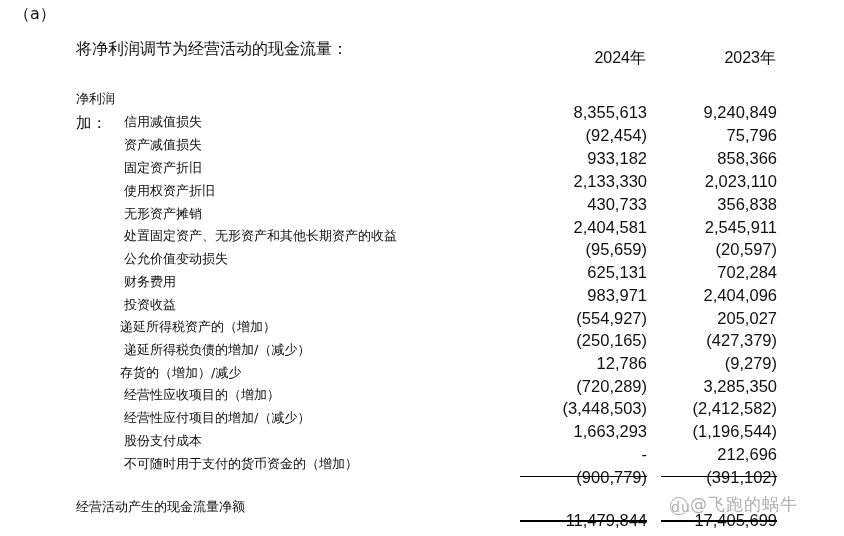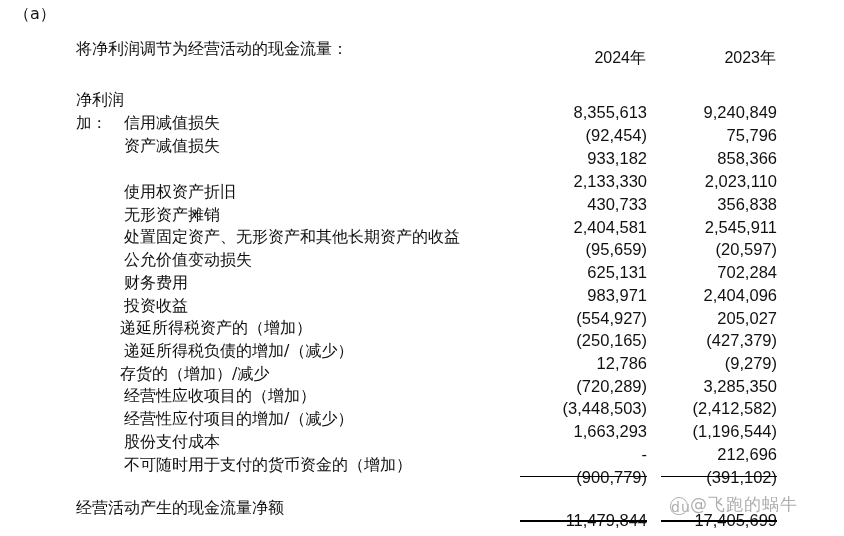--- a/index.html
+++ b/index.html
@@ -29,21 +29,21 @@
       text-align: right;
     }
     .col-header.y2024 { left: 540px; width: 106px; }
     .col-header.y2023 { left: 670px; width: 106px; }
 
     .row {
       position: absolute; left: 0; width: 844px; height: 22px;
     }
     .row .label {
       position: absolute; top: 0;
-      font-size: 16px; white-space: nowrap;
+      font-size: 13px; white-space: nowrap;
       font-family: "DejaVu Sans", sans-serif;
     }
     .row .prefix {
       position: absolute; top: 0; left: 76px;
       font-size: 15.5px;
     }
     .row .val {
       position: absolute; top: 0;
       font-size: 16.5px;
       font-family: "Liberation Sans", sans-serif;
@@ -93,20 +93,21 @@
       <span class="label" style="left: 124px;">信用减值损失</span>
       <span class="val v2024">(92,454)</span>
       <span class="val v2023">75,796</span>
     </div>
     <div class="row" style="top: 136px;">
       <span class="label" style="left: 124px;">资产减值损失</span>
       <span class="val v2024">933,182</span>
       <span class="val v2023">858,366</span>
     </div>
     <div class="row" style="top: 159px;">
+      <span class="label" style="left: 124px;">固定资产折旧</span>
       <span class="val v2024">2,133,330</span>
       <span class="val v2023">2,023,110</span>
     </div>
     <div class="row" style="top: 182px;">
       <span class="label" style="left: 124px;">使用权资产折旧</span>
       <span class="val v2024">430,733</span>
       <span class="val v2023">356,838</span>
     </div>
     <div class="row" style="top: 205px;">
       <span class="label" style="left: 124px;">无形资产摊销</span>

